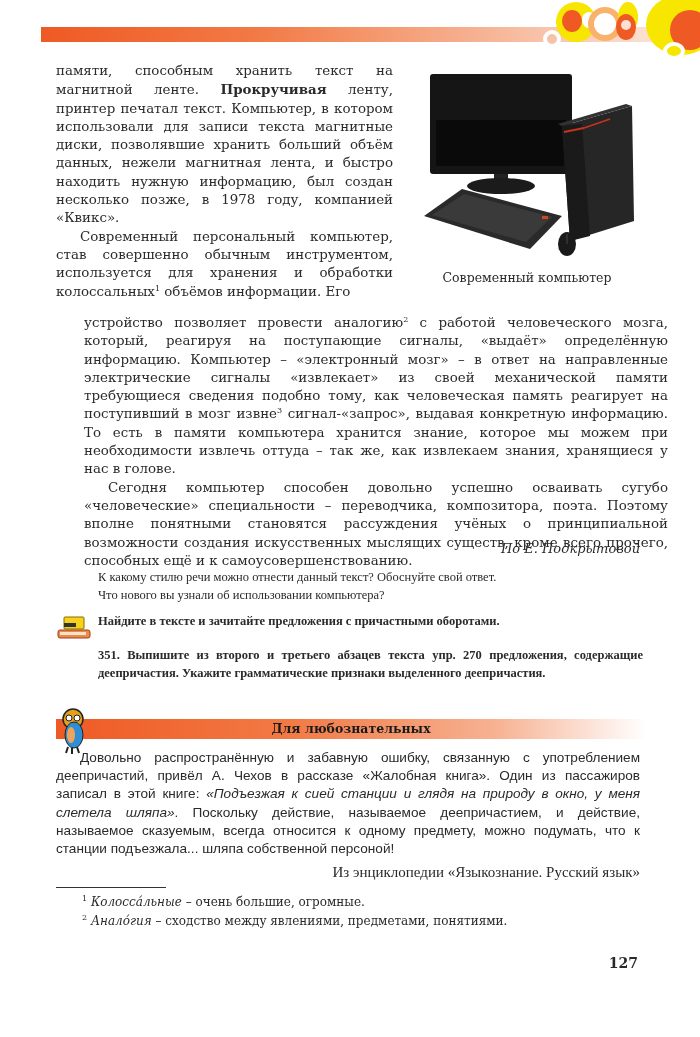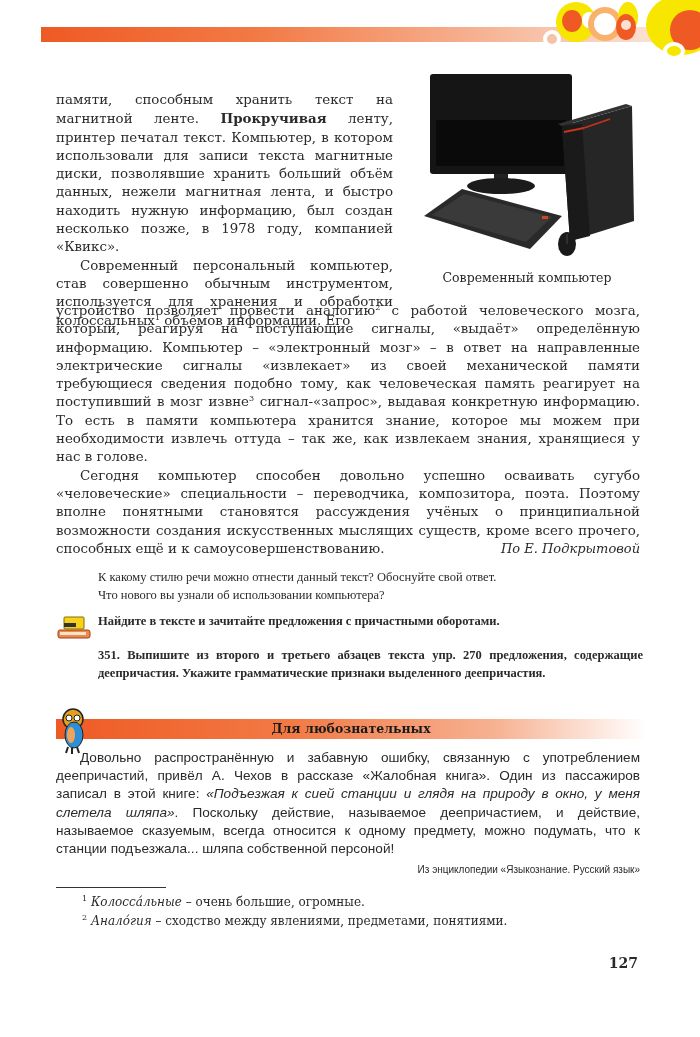--- a/index.html
+++ b/index.html
@@ -3,21 +3,21 @@
 <meta charset="utf-8">
 <style>
   * { margin:0; padding:0; box-sizing:border-box; }
   html, body { width:700px; height:1037px; background:#ffffff; overflow:hidden; }
   body { position:relative; font-family:"DejaVu Serif", "Liberation Serif", serif; color:#2a2a2a; }
 
   .top-band { position:absolute; left:41px; top:27px; width:620px; height:15px;
     background:linear-gradient(90deg,#ef5a24 0%,#f27a45 35%,#f6b191 70%,#fbe3d5 100%); }
   .circ { position:absolute; border-radius:50%; }
 
-  .col-left { position:absolute; left:56px; top:62px; width:337px; font-size:13.4px; line-height:18.3px; text-align:justify;margin-top:29px; }
+  .col-left { position:absolute; left:56px; top:62px; width:337px; font-size:13.4px; line-height:18.3px; text-align:justify; }
   .col-left p { text-indent:0; }
   .indent { text-indent:24px !important; }
   .full { position:absolute; left:56px; width:584px; font-size:13.4px; line-height:18.3px; text-align:justify; }
   b { font-weight:bold; }
   sup { font-size:8px; vertical-align:super; line-height:0; }
 
   .photo { position:absolute; left:412px; top:66px; width:230px; height:195px; }
   .caption { position:absolute; left:412px; top:270px; width:230px; text-align:center; font-size:12.5px; }
 
   .author { position:absolute; right:60px; top:541px; font-size:13px; font-style:italic; }
@@ -26,21 +26,21 @@
   .books-icon { position:absolute; left:56px; top:614px; width:38px; height:26px; }
 
   .ex351 { position:absolute; left:98px; top:646px; width:545px; font-size:12.5px; line-height:18px; text-align:justify; font-family:"Liberation Serif", serif; }
 
   .curious-band { position:absolute; left:56px; top:719px; width:590px; height:20px;
     background:linear-gradient(90deg,#ef5a24 0%,#f27a45 40%,#f7b394 75%,#ffffff 100%); }
   .curious-title { position:absolute; left:56px; top:719px; width:590px; height:36px; text-align:center; font-size:12.5px; font-weight:bold; line-height:20px; color:#1a1a1a; }
   .owl { position:absolute; left:58px; top:707px; width:30px; height:48px; }
 
   .curious-text { position:absolute; left:56px; top:749px; width:584px; font-family:"Liberation Sans", sans-serif; font-size:13.6px; line-height:18.2px; text-align:justify; color:#2a2a2a; }
-  .curious-src { position:absolute; right:60px; top:864px; font-family:Liberation Sans, sans-serif; font-size:10px;text-align:center; }
+  .curious-src { position:absolute; right:60px; top:864px; font-family:Liberation Serif, serif; font-size:15px;text-align:center; }
 
   .fn-rule { position:absolute; left:56px; top:887px; width:110px; height:1px; background:#333; }
   .footnotes { position:absolute; left:82px; top:893px; font-size:12px; line-height:18.5px; }
   .footnotes i { font-style:italic; }
   .page-num { position:absolute; right:62px; top:955px; font-size:14px; font-weight:bold; }
 </style>
 </head>
 <body>
 
 <div class="top-band"></div>
@@ -81,21 +81,21 @@
     <polygon points="12,150 50,123 150,150 118,183" fill="#2a2a2a"></polygon>
     <polygon points="20,149 52,128 140,151 114,176" fill="#3a3a3a"></polygon>
     <rect x="130" y="150" width="6" height="3" fill="#d0461e"></rect>
 
     <ellipse cx="155" cy="178" rx="9" ry="12" fill="#1a1a1a"></ellipse>
     <line x1="155" y1="168" x2="155" y2="178" stroke="#444" stroke-width="1"></line>
   </svg>
 </div>
 <div class="caption">Современный компьютер</div>
 
-<div class="full" style="top:302px;">
+<div class="full" style="top:314px;margin-left:28px;">
   <p><span>устройство позволяет провести аналогию</span><sup>2</sup><span> с работой человеческого мозга, который, реагируя на поступающие сигналы, «выдаёт» определённую информацию. Компьютер – «электронный мозг» – в ответ на направленные электрические сигналы «извлекает» из своей механической памяти требующиеся сведения подобно тому, как человеческая память реагирует на поступивший в мозг извне</span><sup>3</sup><span> сигнал-«запрос», выдавая конкретную информацию. То есть в памяти компьютера хранится знание, которое мы можем при необходимости извлечь оттуда – так же, как извлекаем знания, хранящиеся у нас в голове.</span></p>
   <p class="indent">Сегодня компьютер способен довольно успешно осваивать сугубо «человеческие» специальности – переводчика, композитора, поэта. Поэтому вполне понятными становятся рассуждения учёных о принципиальной возможности создания искусственных мыслящих существ, кроме всего прочего, способных ещё и к самоусовершенствованию.</p>
 </div>
 
 <div class="author">По Е. Подкрытовой</div>
 
 <div class="questions">
   <div>К какому стилю речи можно отнести данный текст? Обоснуйте свой ответ.</div>
   <div>Что нового вы узнали об использовании компьютера?</div>
   <div style="font-weight:bold;margin-top:8px;">Найдите в тексте и зачитайте предложения с причастными оборотами.</div>

